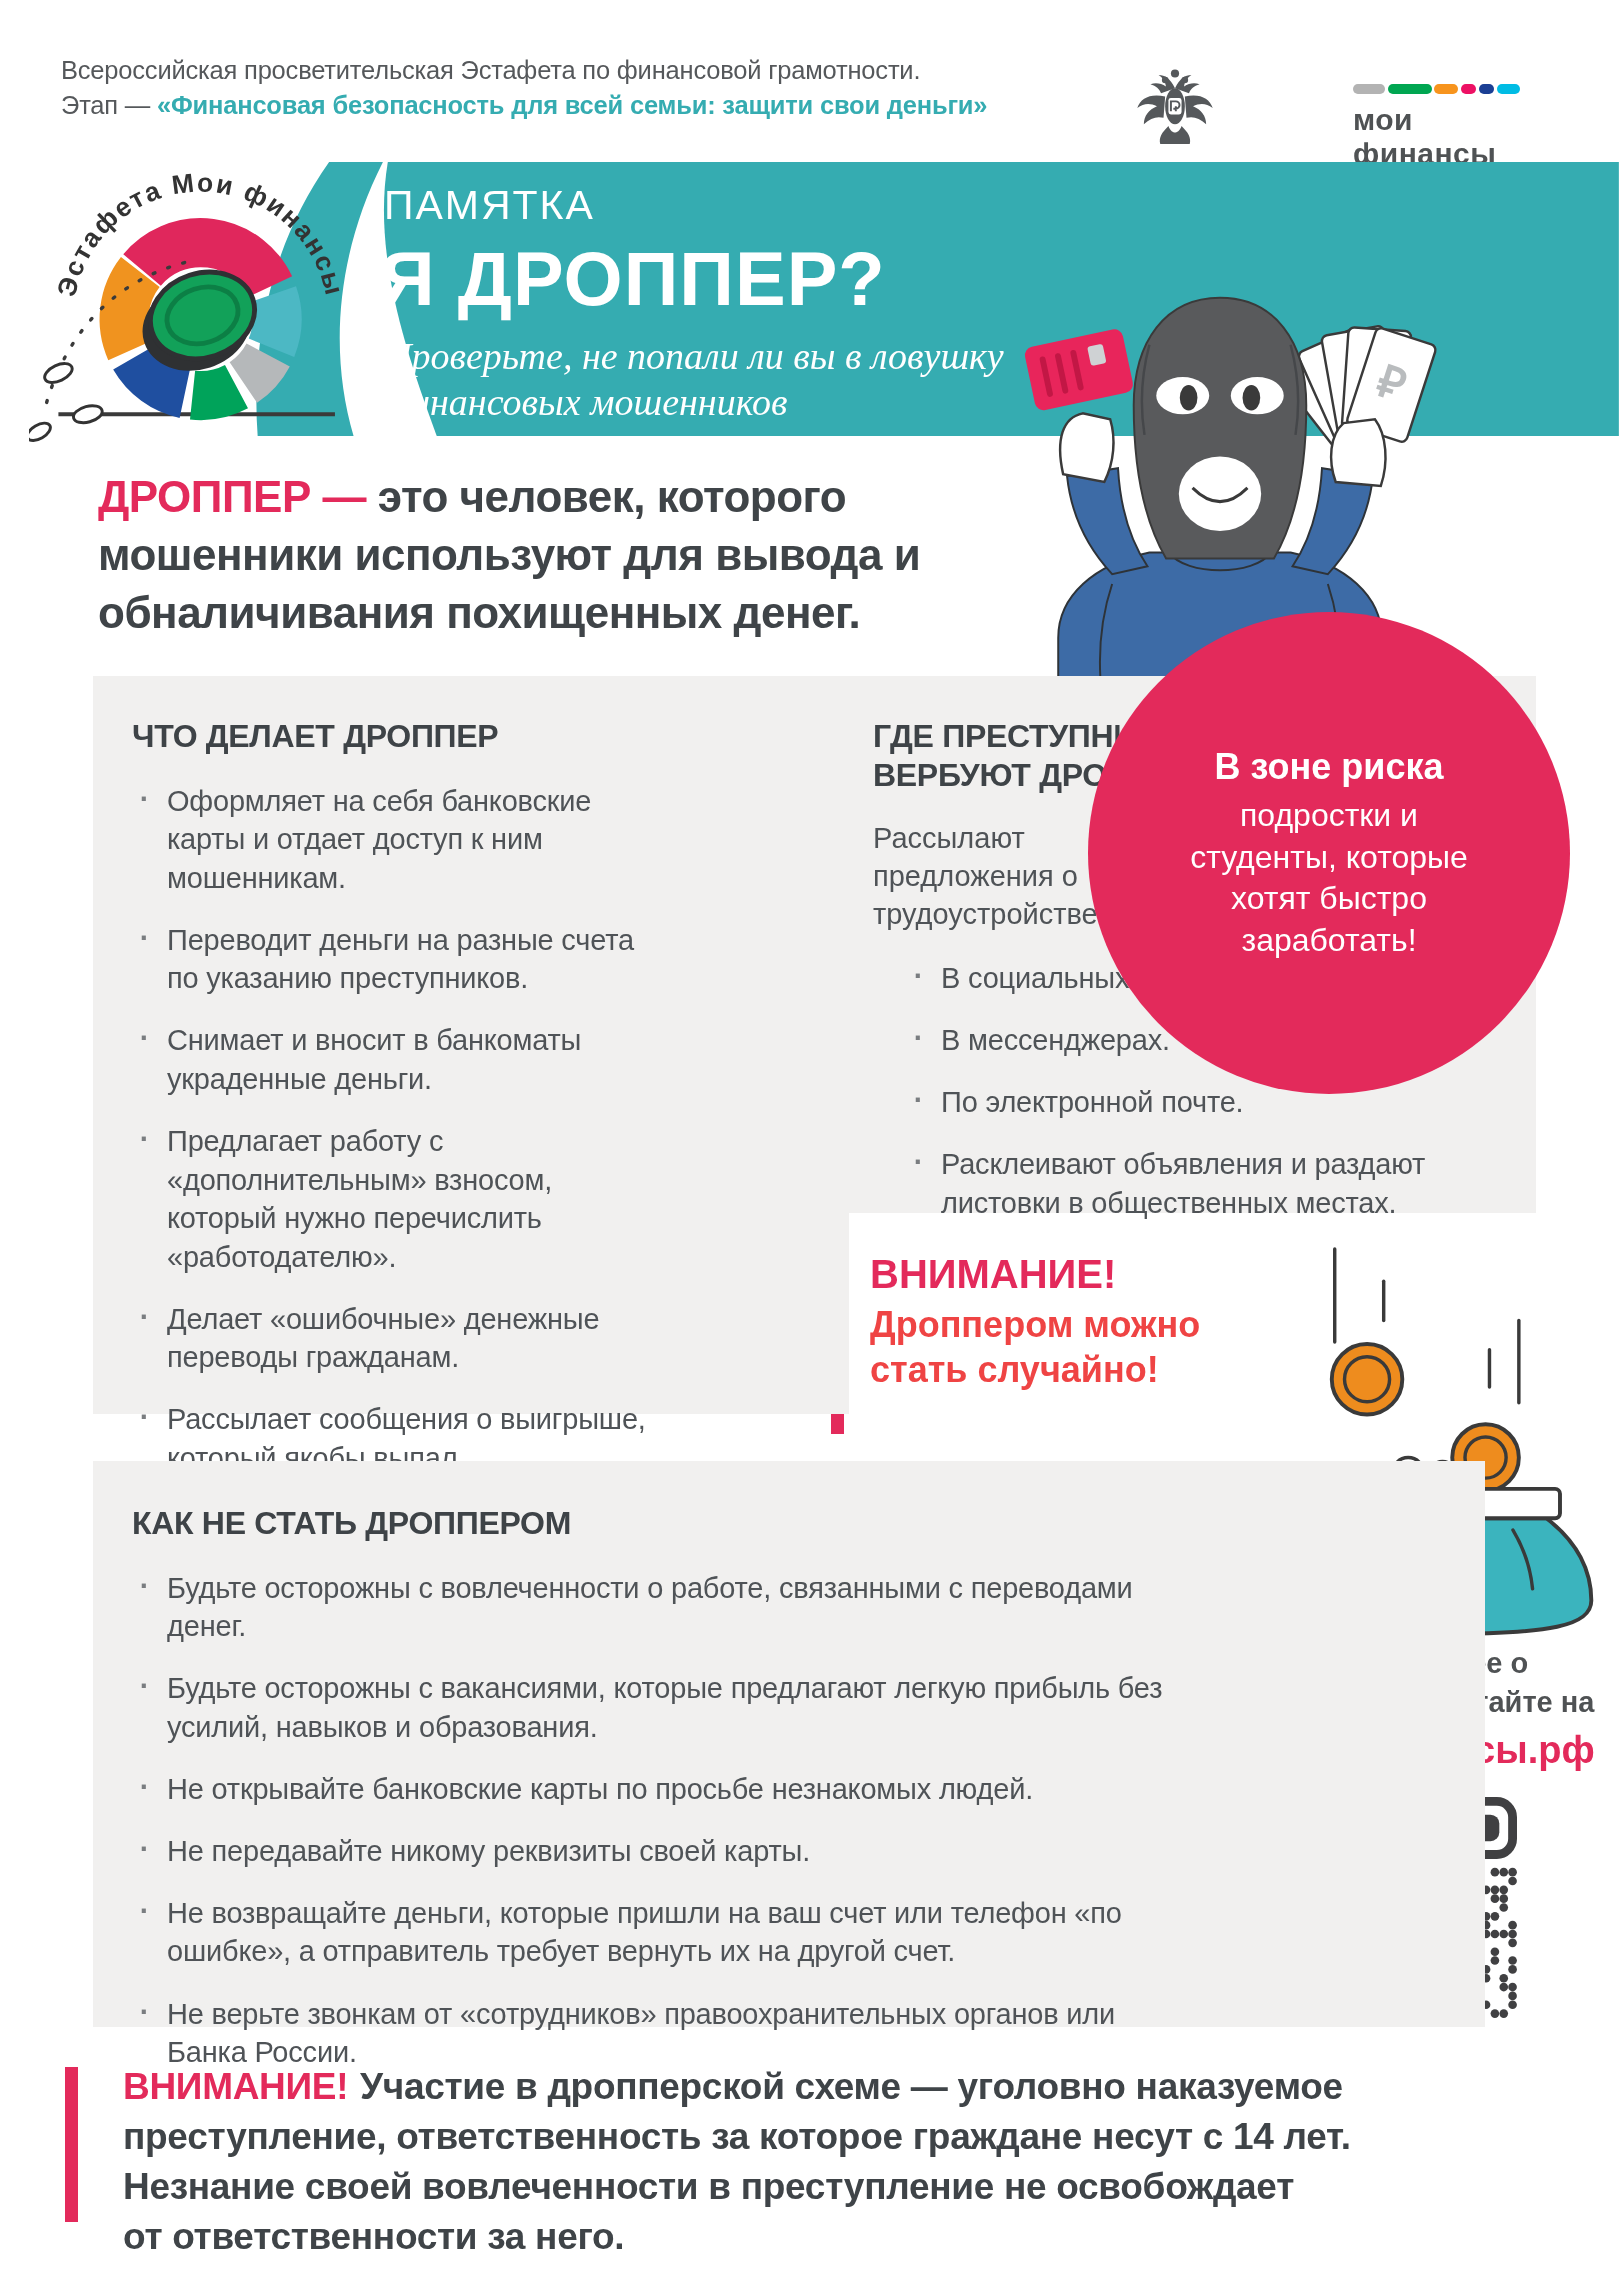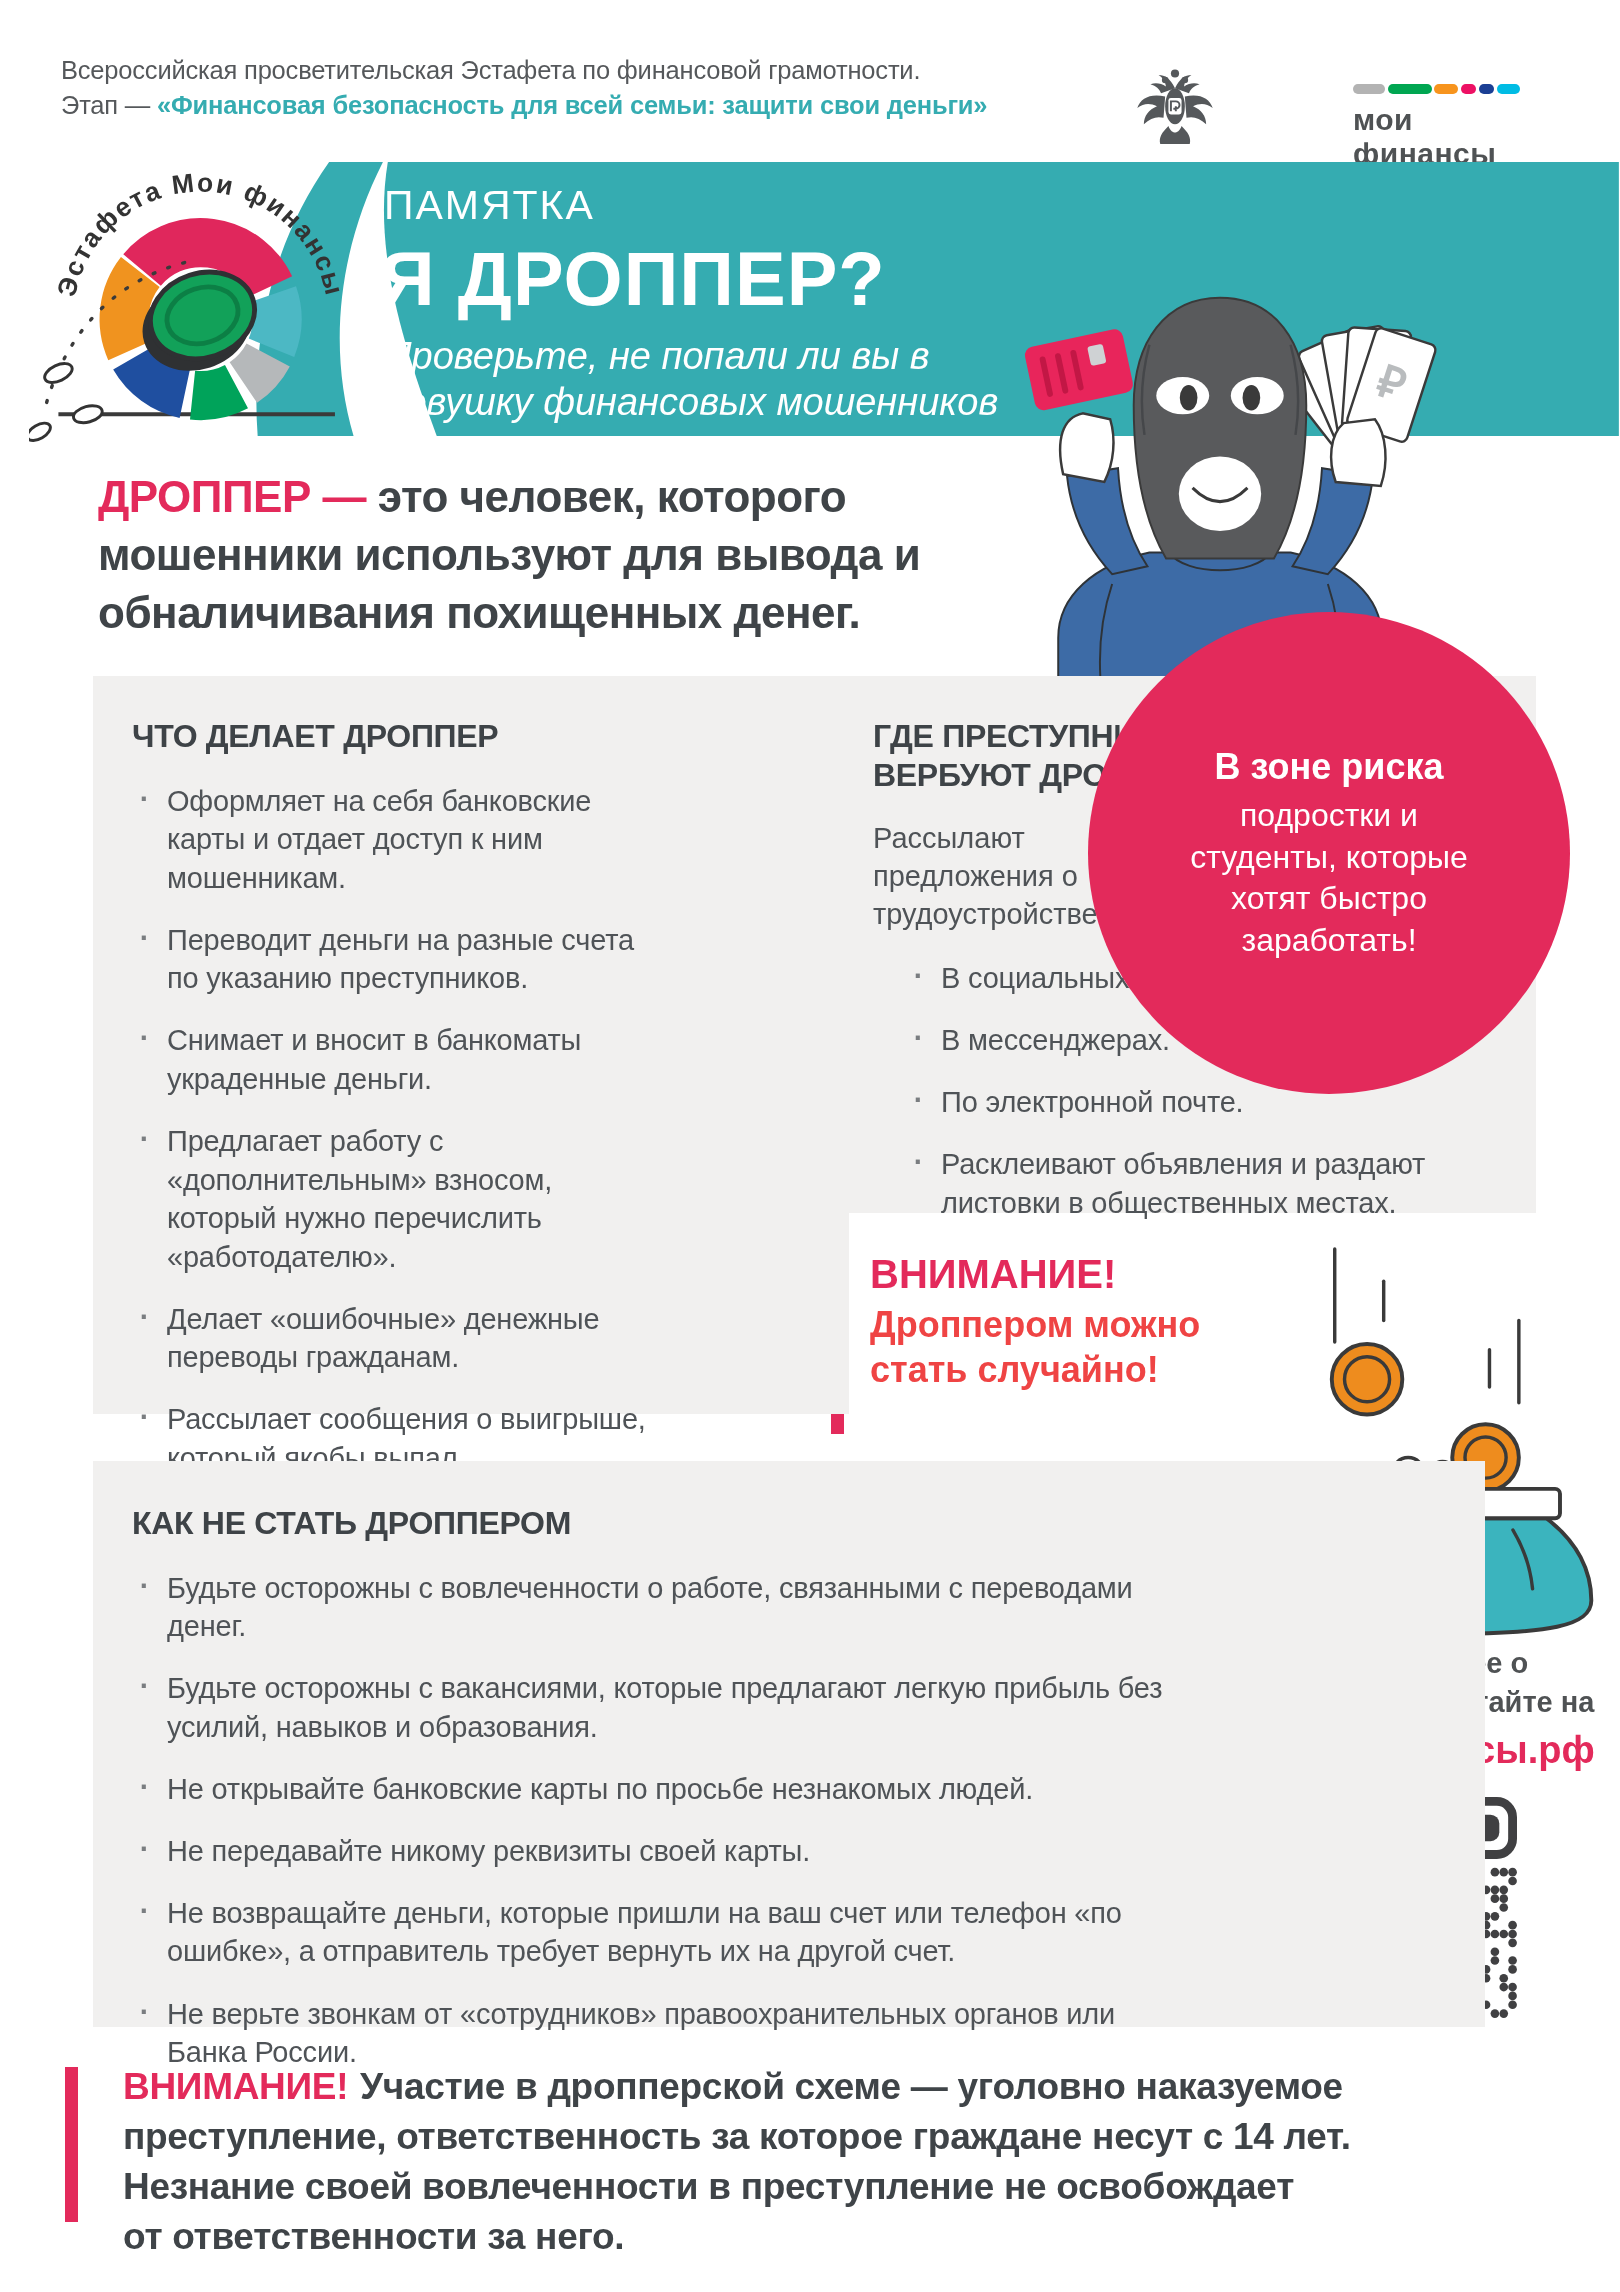--- a/index.html
+++ b/index.html
@@ -18,21 +18,21 @@
   .minfin-text { font-size:25.5px; color:#55585B; line-height:1.25; }
   .myfin { left:1353px; top:67px; width:167px; }
   .myfin-bar { display:flex; gap:2.9px; height:9.8px; }
   .myfin-bar span { display:block; height:9.8px; border-radius:4.9px; }
   .myfin-label { margin-top:8.8px; font-size:30px; font-weight:bold; color:#4F5254; letter-spacing:0.5px; }
 
   
   .banner-svg { left:235px; top:145px; }
   .banner-kicker { left:384px; top:165px; font-size:41px; color:#fff; letter-spacing:2px; }
   .banner-title  { left:380px; top:218px; font-size:76px; font-weight:bold; color:#fff; letter-spacing:1px; }
-  .banner-sub    { left:384px; top:316px; width:647px; font-size:38px; font-style:italic; color:#fff; line-height:1.22; }
+  .banner-sub    { left:384px; top:316px; width:647px; font-size:38px; font-style:italic; color:#fff; line-height:1.22;font-family:Liberation Serif, serif; }
   .relay-logo { left:29px; top:155px; }
 
   
   .intro { left:98px; top:451px; width:823px; font-size:44px; font-weight:bold; line-height:1.32; color:#3F4448; letter-spacing:-0.5px; }
   .intro .term { color:var(--crimson,#E32A5B); }
 
   .man-svg { left:965px; top:263px; z-index:1; }
 
   
   .card { background:var(--card_bg,#F1F0EF); z-index:2; }

